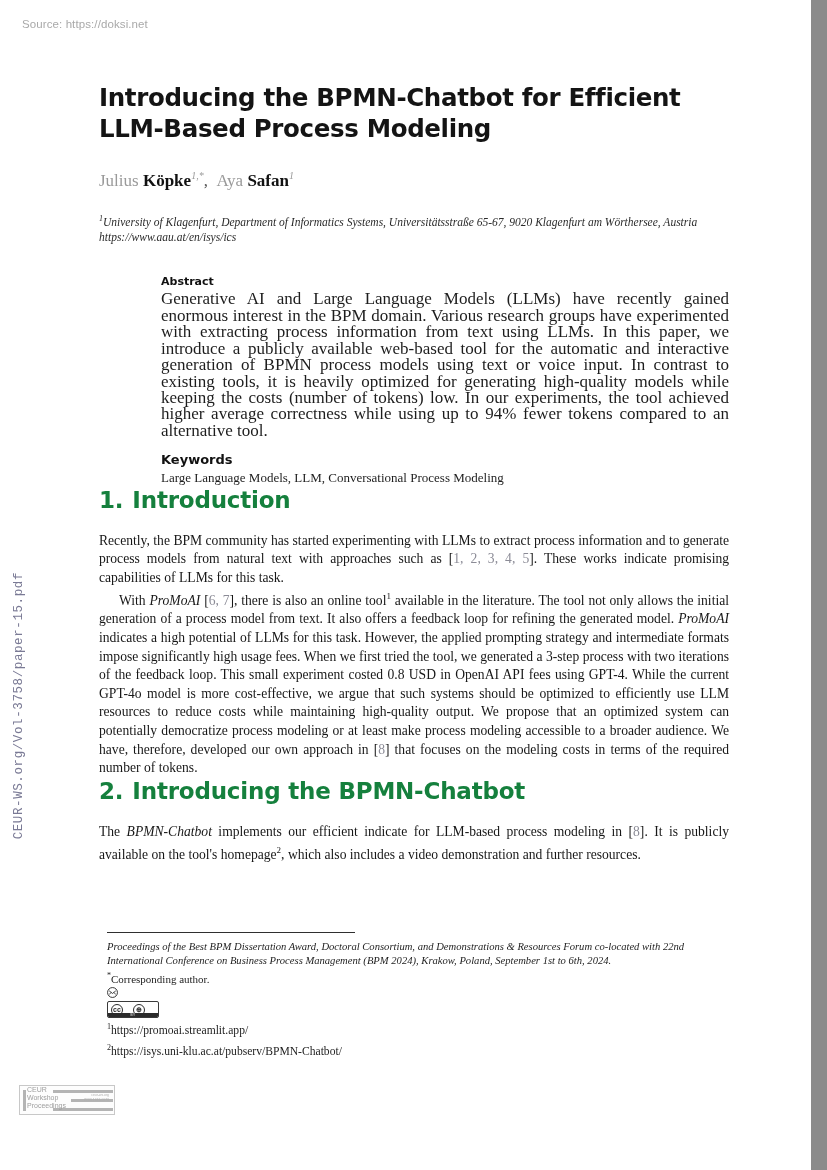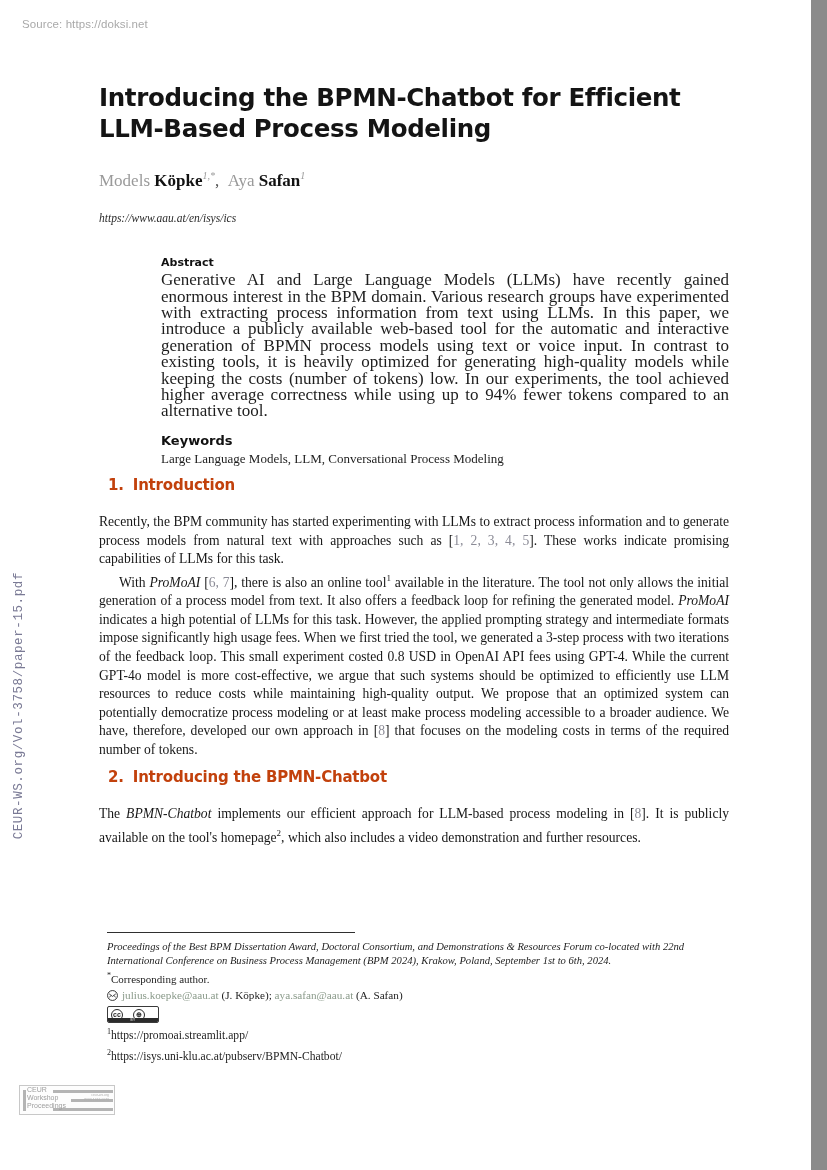--- a/index.html
+++ b/index.html
@@ -180,24 +180,24 @@
   }
   .kw-body {
     font-size: 13px;
     line-height: 16.4px;
     color: #1d1d1d;
   }
 
   
   h2.sec {
     font-family: "DejaVu Sans", sans-serif;
-    font-size: 15px;
-    font-weight: bold;
-    color: #c2410c;
-    margin: 9px;
+    font-size: 23px;
+    font-weight: bold;
+    color: #15803d;
+    margin: 0;
     letter-spacing: -0.2px;
   }
   .sec-intro { margin-top: 50px; }
   .sec-two   { margin-top: 44px; }
   h2.sec .num { margin-right: 9px; }
 
   p.body {
     font-size: 13.6px;
     line-height: 18.6px;
     text-align: justify;
@@ -344,65 +344,62 @@
     <div class="sub">
       <div>ceur-ws.org</div>
       <div>ISSN 1613-0073</div>
     </div>
   </div>
 
   <div class="col">
 
     <h1 class="title">Introducing the BPMN-Chatbot for Efficient LLM-Based Process Modeling</h1>
 
-    <div class="authors" id="authors"><span><span class="first">Models </span><span class="last">Köpke</span><sup>1,*</sup></span><span class="sep">,&nbsp;&nbsp;</span><span><span class="first">Aya </span><span class="last">Safan</span><sup>1</sup></span></div>
+    <div class="authors" id="authors"><span><span class="first">Julius </span><span class="last">Köpke</span><sup>1,*</sup></span><span class="sep">,&nbsp;&nbsp;</span><span><span class="first">Aya </span><span class="last">Safan</span><sup>1</sup></span></div>
 
     <div class="affil">
+      <div>
+        <sup>1</sup><span>University of Klagenfurt, Department of Informatics Systems, Universitätsstraße 65-67, 9020 Klagenfurt am Wörthersee, Austria</span>
+      </div>
       <span class="url">https://www.aau.at/en/isys/ics</span>
     </div>
 
     <div class="abstract-block">
       <div class="abs-head">Abstract</div>
       <div class="abs-body">Generative AI and Large Language Models (LLMs) have recently gained enormous interest in the BPM domain. Various research groups have experimented with extracting process information from text using LLMs. In this paper, we introduce a publicly available web-based tool for the automatic and interactive generation of BPMN process models using text or voice input. In contrast to existing tools, it is heavily optimized for generating high-quality models while keeping the costs (number of tokens) low. In our experiments, the tool achieved higher average correctness while using up to 94% fewer tokens compared to an alternative tool.</div>
       <div class="kw-head">Keywords</div>
       <div class="kw-body">Large Language Models, LLM, Conversational Process Modeling</div>
     </div>
 
     <div id="sections">
         <h2 class="sec sec-intro"><span class="num">1.</span><span>Introduction</span></h2>
         <p class="body first"><span>Recently, the BPM community has started experimenting with LLMs to extract process information and to generate process models from natural text with approaches such as [</span><span class="cite">1, 2, 3, 4, 5</span><span>]. These works indicate promising capabilities of LLMs for this task.</span></p>
         <p class="body cont cont"><span>With </span><i>ProMoAI</i><span> [</span><span class="cite">6, 7</span><span>], there is also an online tool</span><sup class="fn">1</sup><span> available in the literature. The tool not only allows the initial generation of a process model from text. It also offers a feedback loop for refining the generated model. </span><i>ProMoAI</i><span> indicates a high potential of LLMs for this task. However, the applied prompting strategy and intermediate formats impose significantly high usage fees. When we first tried the tool, we generated a 3-step process with two iterations of the feedback loop. This small experiment costed 0.8 USD in OpenAI API fees using GPT-4. While the current GPT-4o model is more cost-effective, we argue that such systems should be optimized to efficiently use LLM resources to reduce costs while maintaining high-quality output. We propose that an optimized system can potentially democratize process modeling or at least make process modeling accessible to a broader audience. We have, therefore, developed our own approach in [</span><span class="cite">8</span><span>] that focuses on the modeling costs in terms of the required number of tokens.</span></p>
         <h2 class="sec sec-two"><span class="num">2.</span><span>Introducing the BPMN-Chatbot</span></h2>
-        <p class="body first"><span>The </span><i>BPMN-Chatbot</i><span> implements our efficient approach for LLM-based process modeling in [</span><span class="cite">8</span><span>]. It is publicly available on the tool's homepage</span><sup class="fn">2</sup><span>, which also includes a video demonstration and further resources.</span></p>
+        <p class="body first"><span>The </span><i>BPMN-Chatbot</i><span> implements our efficient indicate for LLM-based process modeling in [</span><span class="cite">8</span><span>]. It is publicly available on the tool's homepage</span><sup class="fn">2</sup><span>, which also includes a video demonstration and further resources.</span></p>
       </div>
   </div>
 
   <div class="footnote-area">
     <div class="fn-rule"></div>
 
     <div class="fn-proc">Proceedings of the Best BPM Dissertation Award, Doctoral Consortium, and Demonstrations &amp; Resources Forum co-located with 22nd International Conference on Business Process Management (BPM 2024), Krakow, Poland, September 1st to 6th, 2024.</div>
 
     <div class="fn-corr">
       <sup>*</sup><span>Corresponding author.</span>
     </div>
 
     <div class="fn-line">
       <span class="ico">
         <svg width="11" height="11" viewBox="0 0 16 16">
           <circle cx="8" cy="8" r="7.2" fill="none" stroke="#222" stroke-width="1.3"></circle>
           <path d="M3.2 5.6 L8 9.4 L12.8 5.6" fill="none" stroke="#222" stroke-width="1.2"></path>
           <path d="M3.2 10.6 L6.4 7.9 M12.8 10.6 L9.6 7.9" fill="none" stroke="#222" stroke-width="1.1"></path>
         </svg>
       </span>
-      <span>
-        <span class="email">julius.koepke@aau.at</span>
-        <span>(J. Köpke)</span><span>;</span>
-        <span class="email">aya.safan@aau.at</span>
-        <span>(A. Safan)</span>
-      </span>
     </div>
 
 
     <div class="cc-row">
       <span class="cc-badge">
         <span class="c c1">cc</span>
         <span class="c c2">⊕</span>
         <span class="by">BY</span>
       </span>
     </div>

